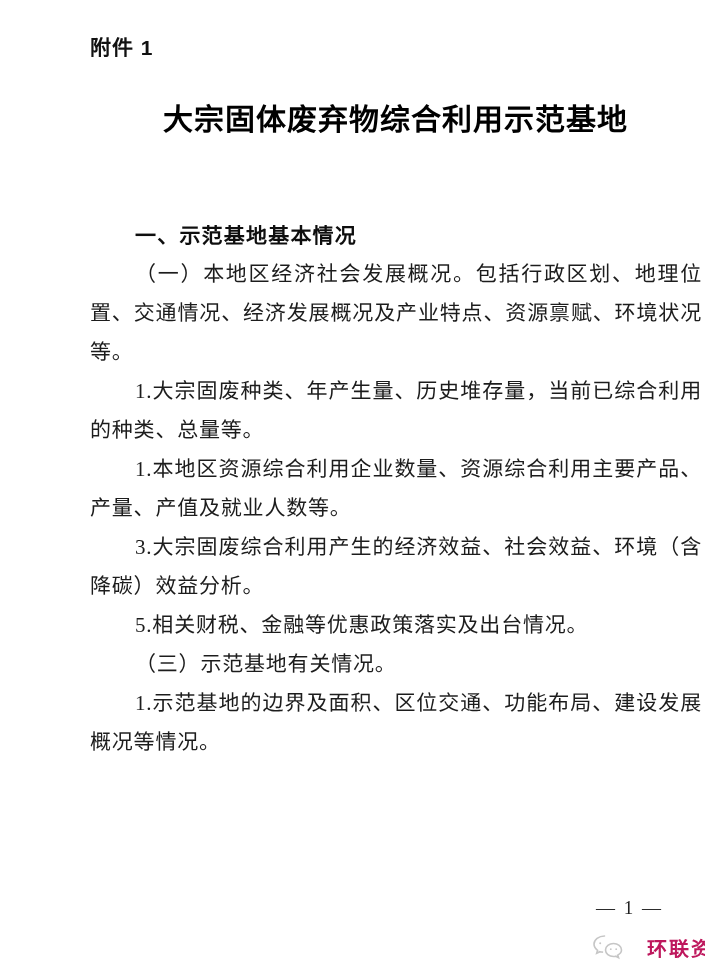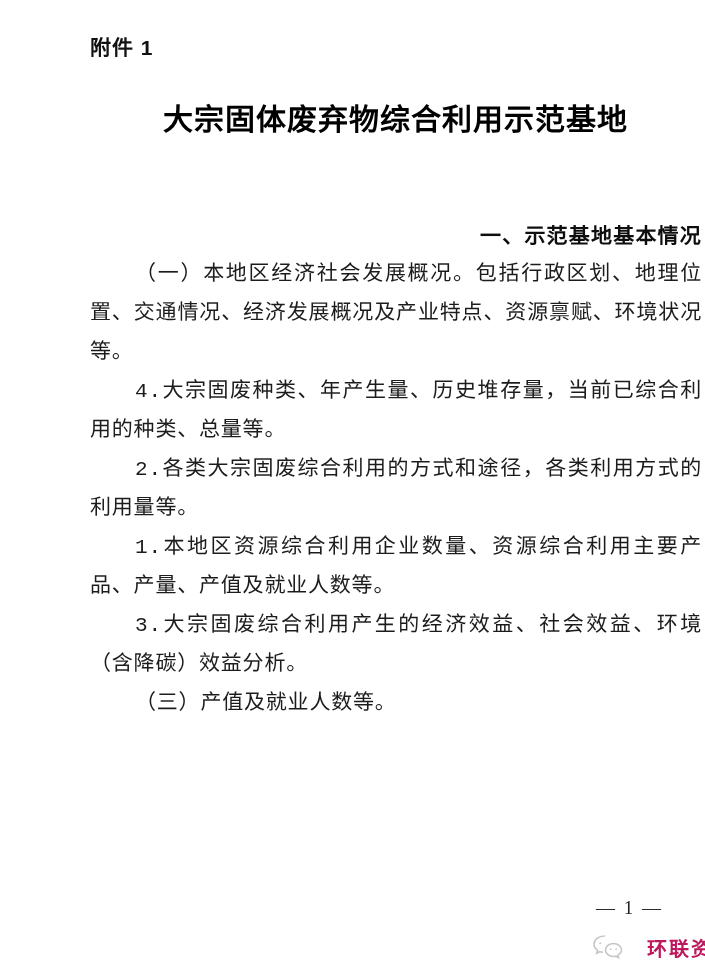--- a/index.html
+++ b/index.html
@@ -57,26 +57,26 @@
     color: #1c1c1c;
   }
 
   .section-heading {
     font-family: "Liberation Sans", sans-serif;
     font-weight: 700;
     font-size: 21px;
     text-indent: 45px;
     letter-spacing: 1.2px;
     color: #0e0e0e;
-    text-align: right;
+    text-align: left;
   }
 
   .para {
     text-indent: 45px;
-    font-family: Liberation Mono, monospace;
+    font-family: Liberation Serif, serif;
     font-weight: 400;
   }
 
   .page-number {
     position: absolute;
     top: 897px;
     right: 85px;
     font-size: 19px;
     letter-spacing: 2px;
     color: #222;
@@ -110,25 +110,26 @@
 
   <div class="annex-label">附件 1</div>
 
   <div class="doc-title">
     <div>大宗固体废弃物综合利用示范基地</div>
   </div>
 
   <div class="doc-body">
     <div class="section-heading">一、示范基地基本情况</div>
     <p class="para">（一）本地区经济社会发展概况。包括行政区划、地理位置、交通情况、经济发展概况及产业特点、资源禀赋、环境状况等。</p>
-    <p class="para">4.大宗固废种类、年产生量、历史堆存量，当前已综合利用的种类、总量等。</p>
-    <p class="para">2.各类大宗固废综合利用的方式和途径，各类利用方式的利用量等。</p>
+    <p class="para">1.大宗固废种类、年产生量、历史堆存量，当前已综合利用的种类、总量等。</p>
     <p class="para">1.本地区资源综合利用企业数量、资源综合利用主要产品、产量、产值及就业人数等。</p>
     <p class="para">3.大宗固废综合利用产生的经济效益、社会效益、环境（含降碳）效益分析。</p>
-    <p class="para">（三）产值及就业人数等。</p>
+    <p class="para">5.相关财税、金融等优惠政策落实及出台情况。</p>
+    <p class="para">（三）示范基地有关情况。</p>
+    <p class="para">1.示范基地的边界及面积、区位交通、功能布局、建设发展概况等情况。</p>
   </div>
 
   <div class="page-number">— 1 —</div>
 
   <div class="watermark">
     <span>
       <svg width="31" height="27" viewBox="0 0 31 27" fill="none" xmlns="http://www.w3.org/2000/svg">
         <path d="M12.5 2 C6.7 2 2 5.6 2 10.1 c0 2.5 1.4 4.7 3.6 6.2 l-0.9 3 3.2-1.6 c0.8 0.2 1.7 0.4 2.6 0.4" stroke="#c6c6c6" stroke-width="1.6" stroke-linecap="round" fill="none"></path>
         <path d="M21.5 9.5 c-4.4 0-8 2.9-8 6.5 s3.6 6.5 8 6.5 c0.8 0 1.6-0.1 2.3-0.3 l2.7 1.4 -0.8-2.5 c2.3-1.2 3.8-3 3.8-5.1 0-3.6-3.6-6.5-8-6.5 z" stroke="#c6c6c6" stroke-width="1.6" fill="none"></path>
         <circle cx="18.8" cy="15.2" r="0.9" fill="#c6c6c6"></circle>

